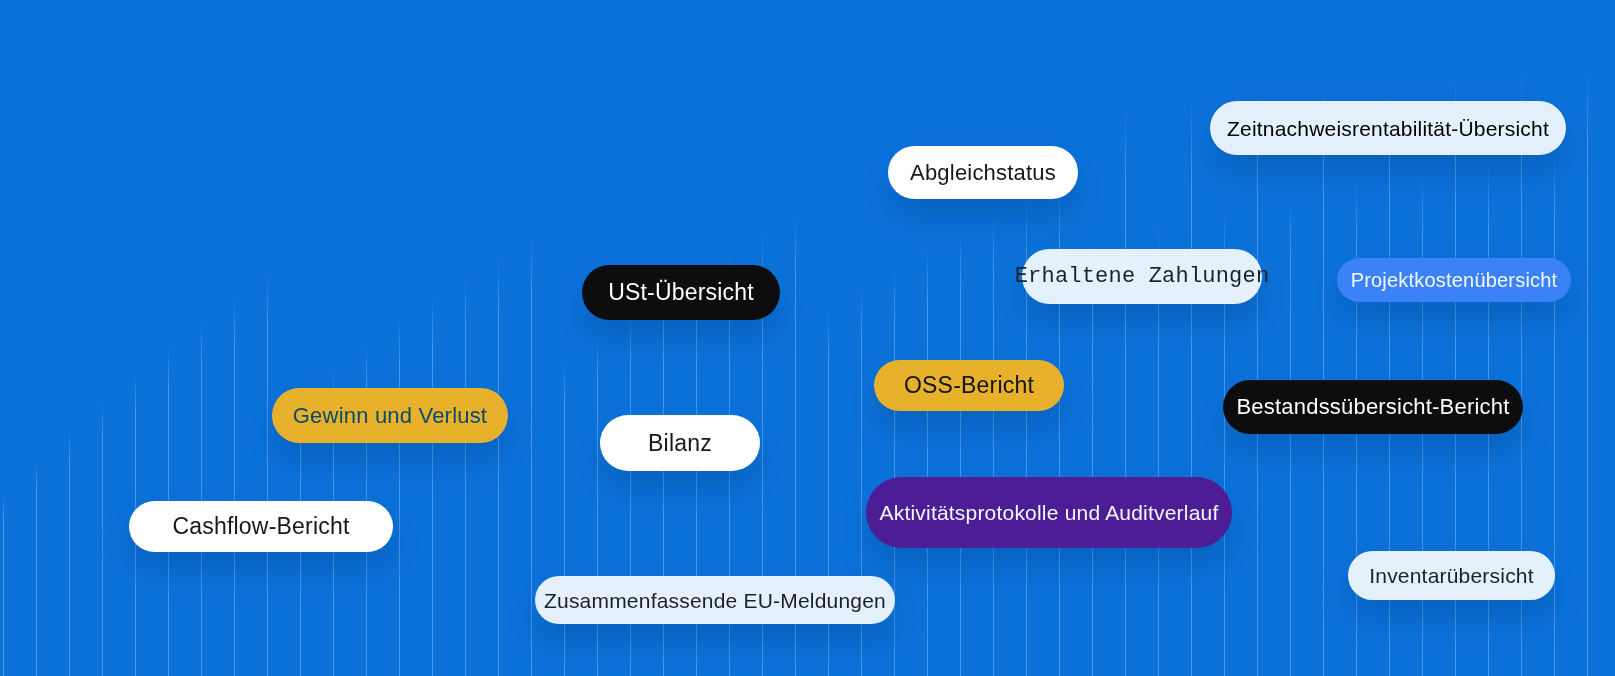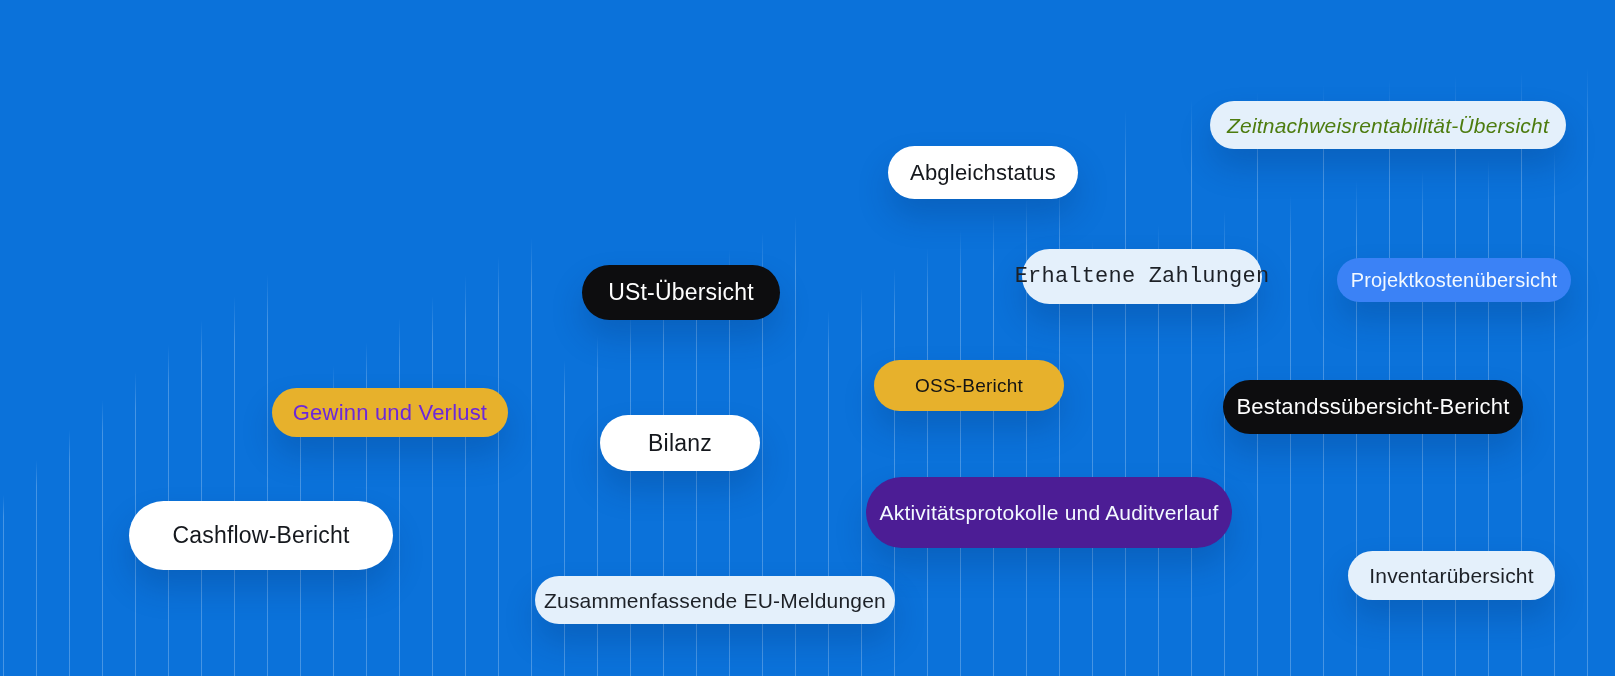--- a/index.html
+++ b/index.html
@@ -82,27 +82,27 @@
       <div class="grid-line" style="left: 1356px; width: 1px; height: 496px; background: linear-gradient(rgba(205, 229, 252, 0) 0%, rgba(205, 229, 252, 0.3) 12%, rgba(205, 229, 252, 0.3) 100%);"></div>
       <div class="grid-line" style="left: 1389px; width: 1px; height: 596px; background: linear-gradient(rgba(205, 229, 252, 0) 0%, rgba(205, 229, 252, 0.3) 12%, rgba(205, 229, 252, 0.3) 100%);"></div>
       <div class="grid-line" style="left: 1422px; width: 1px; height: 506px; background: linear-gradient(rgba(205, 229, 252, 0) 0%, rgba(205, 229, 252, 0.3) 12%, rgba(205, 229, 252, 0.3) 100%);"></div>
       <div class="grid-line" style="left: 1455px; width: 1px; height: 600px; background: linear-gradient(rgba(205, 229, 252, 0) 0%, rgba(205, 229, 252, 0.3) 12%, rgba(205, 229, 252, 0.3) 100%);"></div>
       <div class="grid-line" style="left: 1488px; width: 1px; height: 516px; background: linear-gradient(rgba(205, 229, 252, 0) 0%, rgba(205, 229, 252, 0.3) 12%, rgba(205, 229, 252, 0.3) 100%);"></div>
       <div class="grid-line" style="left: 1521px; width: 1px; height: 604px; background: linear-gradient(rgba(205, 229, 252, 0) 0%, rgba(205, 229, 252, 0.3) 12%, rgba(205, 229, 252, 0.3) 100%);"></div>
       <div class="grid-line" style="left: 1554px; width: 1px; height: 526px; background: linear-gradient(rgba(205, 229, 252, 0) 0%, rgba(205, 229, 252, 0.3) 12%, rgba(205, 229, 252, 0.3) 100%);"></div>
       <div class="grid-line" style="left: 1587px; width: 1px; height: 608px; background: linear-gradient(rgba(205, 229, 252, 0) 0%, rgba(205, 229, 252, 0.3) 12%, rgba(205, 229, 252, 0.3) 100%);"></div>
     </div>
   <div id="pills-layer">
-      <div class="pill" style="left: 1210px; top: 101px; width: 356px; height: 48px; font-size: 21px; background: rgb(228, 240, 251); color: #4d7c0f; font-style: italic;">Zeitnachweisrentabilität-Übersicht</div>
+      <div class="pill" style="left: 1210px; top: 101px; width: 356px; height: 54px; font-size: 21px; background: rgb(228, 240, 251); color: #000000;">Zeitnachweisrentabilität-Übersicht</div>
       <div class="pill" style="left: 888px; top: 146px; width: 190px; height: 53px; font-size: 22px; background: rgb(255, 255, 255); color: rgb(21, 24, 29);">Abgleichstatus</div>
       <div class="pill" style="left: 1022px; top: 249px; width: 240px; height: 55px; font-size: 22px; background: rgb(228, 240, 251); color: rgb(29, 33, 39); font-family: Liberation Mono, monospace;">Erhaltene Zahlungen</div>
       <div class="pill" style="left: 1337px; top: 258px; width: 234px; height: 44px; font-size: 20px; background: #3b82f6; color: rgb(243, 249, 255);">Projektkostenübersicht</div>
       <div class="pill" style="left: 582px; top: 265px; width: 198px; height: 55px; font-size: 23px; background: rgb(13, 13, 15); color: rgb(253, 253, 253);">USt-Übersicht</div>
-      <div class="pill" style="left: 874px; top: 360px; width: 190px; height: 51px; font-size: 19px; background: rgb(231, 177, 44); color: rgb(20, 20, 20);">OSS-Bericht</div>
+      <div class="pill" style="left: 874px; top: 360px; width: 190px; height: 51px; font-size: 23px; background: rgb(231, 177, 44); color: rgb(20, 20, 20);">OSS-Bericht</div>
       <div class="pill" style="left: 1223px; top: 380px; width: 300px; height: 54px; font-size: 22px; background: rgb(13, 13, 15); color: rgb(253, 253, 253);">Bestandssübersicht-Bericht</div>
-      <div class="pill" style="left: 272px; top: 388px; width: 236px; height: 49px; font-size: 22px; background: rgb(231, 177, 44); color: #6d28d9;">Gewinn und Verlust</div>
+      <div class="pill" style="left: 272px; top: 388px; width: 236px; height: 55px; font-size: 22px; background: rgb(231, 177, 44); color: #0c4a6e;">Gewinn und Verlust</div>
       <div class="pill" style="left: 600px; top: 415px; width: 160px; height: 56px; font-size: 23px; background: #ffffff; color: rgb(21, 24, 29);">Bilanz</div>
       <div class="pill" style="left: 866px; top: 477px; width: 366px; height: 71px; font-size: 21px; background: #4c1d95; color: rgb(243, 249, 255);">Aktivitätsprotokolle und Auditverlauf</div>
-      <div class="pill" style="left: 129px; top: 501px; width: 264px; height: 69px; font-size: 23px; background: rgb(255, 255, 255); color: rgb(21, 24, 29);">Cashflow-Bericht</div>
+      <div class="pill" style="left: 129px; top: 501px; width: 264px; height: 51px; font-size: 23px; background: rgb(255, 255, 255); color: rgb(21, 24, 29);">Cashflow-Bericht</div>
       <div class="pill" style="left: 1348px; top: 551px; width: 207px; height: 49px; font-size: 21px; background: rgb(228, 240, 251); color: rgb(29, 33, 39);">Inventarübersicht</div>
       <div class="pill" style="left: 535px; top: 576px; width: 360px; height: 48px; font-size: 21px; background: rgb(228, 240, 251); color: rgb(29, 33, 39);">Zusammenfassende EU-Meldungen</div>
     </div>
 </div>
 
 </body></html>

